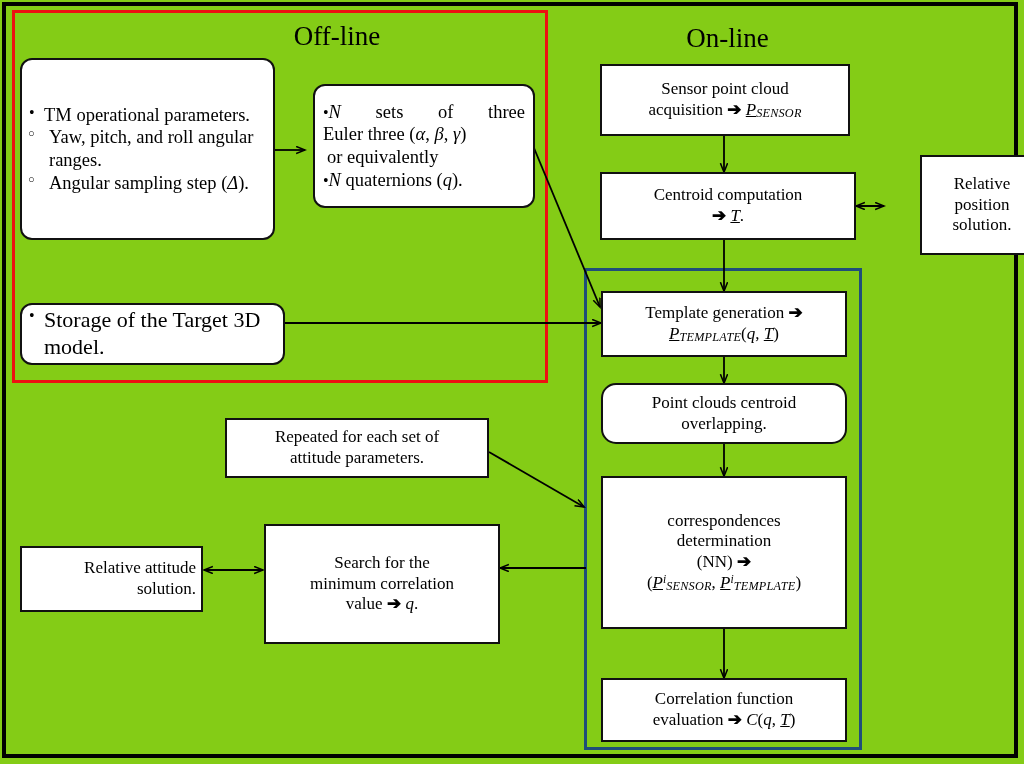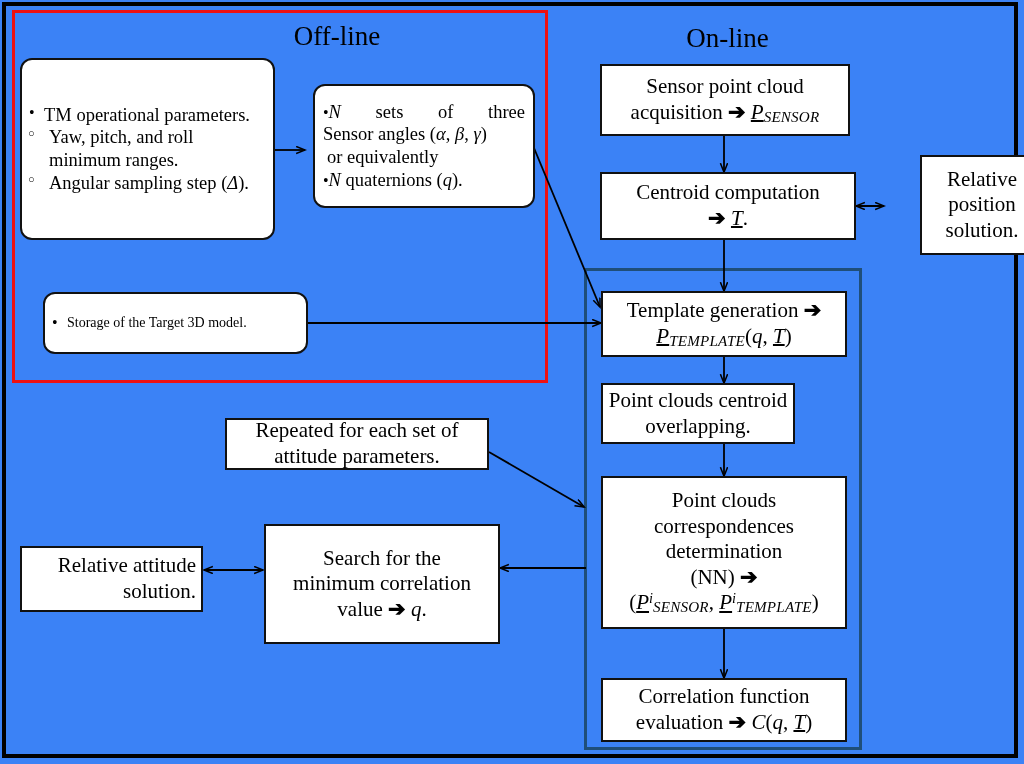--- a/index.html
+++ b/index.html
@@ -4,21 +4,21 @@
 <style>
   html,body{margin:0;padding:0;background:#ffffff;}
   body{
     font-family:"Liberation Serif","DejaVu Serif",serif;
     color:#000000;
   }
   #canvas{
     position:relative;
     width:1024px;
     height:764px;
-    background:#3b82f6;
+    background:#84cc16;
     overflow:hidden;
     text-decoration:underline;
   }
   
   .outer-frame{
     position:absolute;
     left:2px; top:2px;
     width:1016px; height:756px;
     border:4px solid #000000;
     box-sizing:border-box;
@@ -50,21 +50,21 @@
 
   
   .node{
     position:absolute;
     border:2px solid #111111;
     background:#ffffff;
     box-sizing:border-box;
     display:flex;
     align-items:center;
     justify-content:center;
-    font-size:21px;
+    font-size:17px;
     line-height:1.22;
     text-align:center;
     padding:2px 5px;
   }
   .node.left-align{
     justify-content:flex-start;
     text-align:left;
     border-radius:12px;
   }
   .node .inner{ width:100%; }
@@ -185,42 +185,42 @@
       <line x1="204" y1="570" x2="263" y2="570" marker-end="url(#ah)"></line>
     </g>
   </svg>
 
   <div class="node left-align" id="n-tm" style="left:20px; top:58px; width:255px; height:182px; font-size:18.5px;">
     <div class="inner">
       <ul class="bul">
         <li>TM operational parameters.</li>
       </ul>
       <ul class="sub">
-        <li>Yaw, pitch, and roll minimum ranges.</li>
+        <li>Yaw, pitch, and roll angular ranges.</li>
         <li><span>Angular sampling step (</span><span class="it">Δ</span><span>).</span></li>
       </ul>
     </div>
   </div>
 
   <div class="node left-align" id="n-euler" style="left:313px; top:84px; width:222px; height:124px; font-size:18.5px; padding:4px 8px;">
     <div class="inner">
       <div>
         <span class="just-line">
           <span class="bulmark">•</span><span class="it">N</span>
           <span>sets of three</span>
         </span>
       </div>
-      <div><span>Sensor angles (</span><span class="it">α</span>, <span class="it">β</span>, <span class="it">γ</span><span>)</span></div>
+      <div><span>Euler three (</span><span class="it">α</span>, <span class="it">β</span>, <span class="it">γ</span><span>)</span></div>
       <div style="padding-left:4px;">or  equivalently</div>
       <div><span class="bulmark">•</span><span class="it">N</span>
         <span>quaternions (</span><span class="it">q</span><span>).</span></div>
     </div>
   </div>
 
-  <div class="node left-align" id="n-storage" style="left:20px; top:292px; width:265px; height:62px; font-size:14px;margin-left:23px;">
+  <div class="node left-align" id="n-storage" style="left:20px; top:303px; width:265px; height:62px; font-size:22px;">
     <div class="inner">
       <ul class="bul">
         <li>Storage of the Target 3D model.</li>
       </ul>
     </div>
   </div>
 
   <div class="node" id="n-sensor" style="left:600px; top:64px; width:250px; height:72px;">
     <div class="inner">
       <div>Sensor point cloud</div>
@@ -247,48 +247,47 @@
   </div>
 
   <div class="node" id="n-template" style="left:601px; top:291px; width:246px; height:66px;">
     <div class="inner">
       <div><span>Template generation</span>
         <span class="arr">➔</span></div>
       <div><span class="vec it">P</span><span class="sub-sc">TEMPLATE</span><span>(</span><span class="it">q</span><span>, </span><span class="vec it">T</span><span>)</span></div>
     </div>
   </div>
 
-  <div class="node" id="n-overlap" style="left:601px; top:383px; width:194px; height:61px;">
+  <div class="node" id="n-overlap" style="left:601px; top:383px; width:246px; height:61px;border-radius:15px;">
     <div class="inner">
       <div>Point clouds centroid</div>
       <div>overlapping.</div>
     </div>
   </div>
 
   <div class="node" id="n-corr" style="left:601px; top:476px; width:246px; height:153px;">
     <div class="inner">
-      <div>Point clouds</div>
       <div>correspondences</div>
       <div>determination</div>
       <div><span>(NN)</span>
         <span class="arr">➔</span></div>
       <div><span>(</span><span class="vec it">P</span><span class="sup-i">i</span><span class="sub-sc">SENSOR</span><span>,</span> <span class="vec it">P</span><span class="sup-i">i</span><span class="sub-sc">TEMPLATE</span><span>)</span></div>
     </div>
   </div>
 
   <div class="node" id="n-correl" style="left:601px; top:678px; width:246px; height:64px;">
     <div class="inner">
       <div>Correlation function</div>
       <div><span>evaluation</span>
         <span class="arr">➔</span>
         <span class="it">C</span><span>(</span><span class="it">q</span><span>, </span><span class="vec it">T</span><span>)</span></div>
     </div>
   </div>
 
-  <div class="node" id="n-repeat" style="left:225px; top:418px; width:264px; height:52px;">
+  <div class="node" id="n-repeat" style="left:225px; top:418px; width:264px; height:60px;">
     <div class="inner">
       <div>Repeated for each set of</div>
       <div>attitude parameters.</div>
     </div>
   </div>
 
   <div class="node" id="n-search" style="left:264px; top:524px; width:236px; height:120px;">
     <div class="inner">
       <div>Search for the</div>
       <div>minimum correlation</div>

